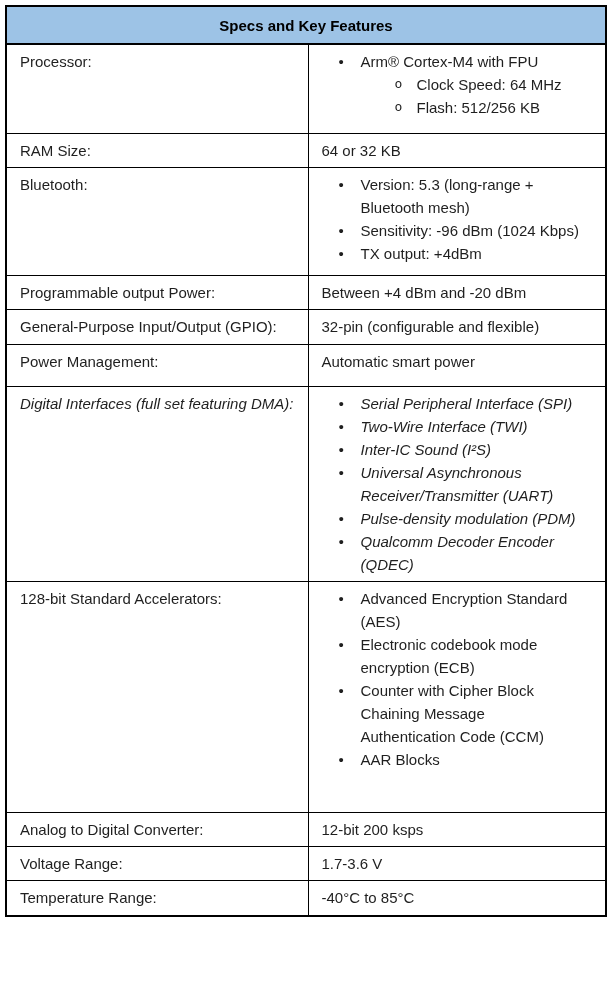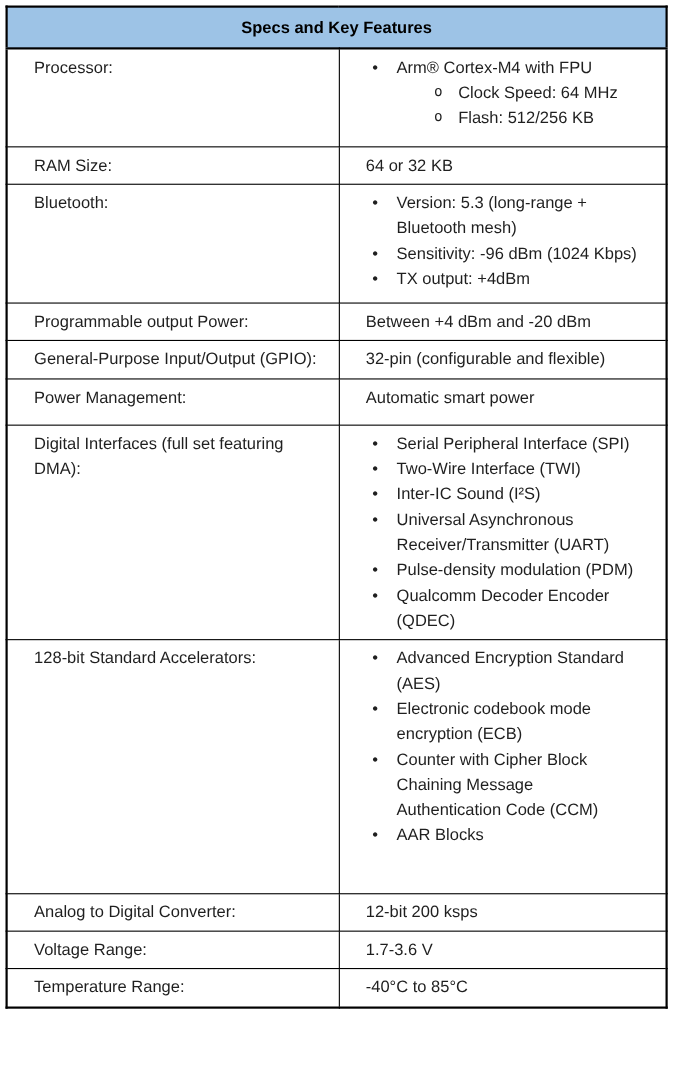--- a/index.html
+++ b/index.html
@@ -39,21 +39,21 @@
     font-weight: bold;
     padding: 4px;
     color: #000000;
     margin-left: 32px;
   }
   td {
     border: 1px solid #000000;
     vertical-align: top;
     font-size: 15px;
     line-height: 23px;
-    padding: 5px 6px 5px 24px;
+    padding: 5px 6px 5px 13px;
   }
   td.value-cell-list {
     padding: 5px 22px 5px 0;
   }
   ul.value-list {
     margin: 0;
     padding: 0;
     list-style: none;
   }
   ul.value-list li {
@@ -129,21 +129,21 @@
       <tr style="height:35px;">
         <td>General-Purpose Input/Output (GPIO):</td>
         <td>32-pin (configurable and flexible)</td>
       </tr>
 
       <tr style="height:42px;">
         <td>Power Management:</td>
         <td>Automatic smart power</td>
       </tr>
 
-      <tr style="height:192px;">
+      <tr style="height:192px;font-style:italic;">
         <td>Digital Interfaces (full set featuring DMA):</td>
         <td class="value-cell-list">
           <ul class="value-list">
             <li class="l1">Serial Peripheral Interface (SPI)</li>
             <li class="l1">Two-Wire Interface (TWI)</li>
             <li class="l1">Inter-IC Sound (I²S)</li>
             <li class="l1">Universal Asynchronous Receiver/Transmitter (UART)</li>
             <li class="l1">Pulse-density modulation (PDM)</li>
             <li class="l1">Qualcomm Decoder Encoder (QDEC)</li>
           </ul>

